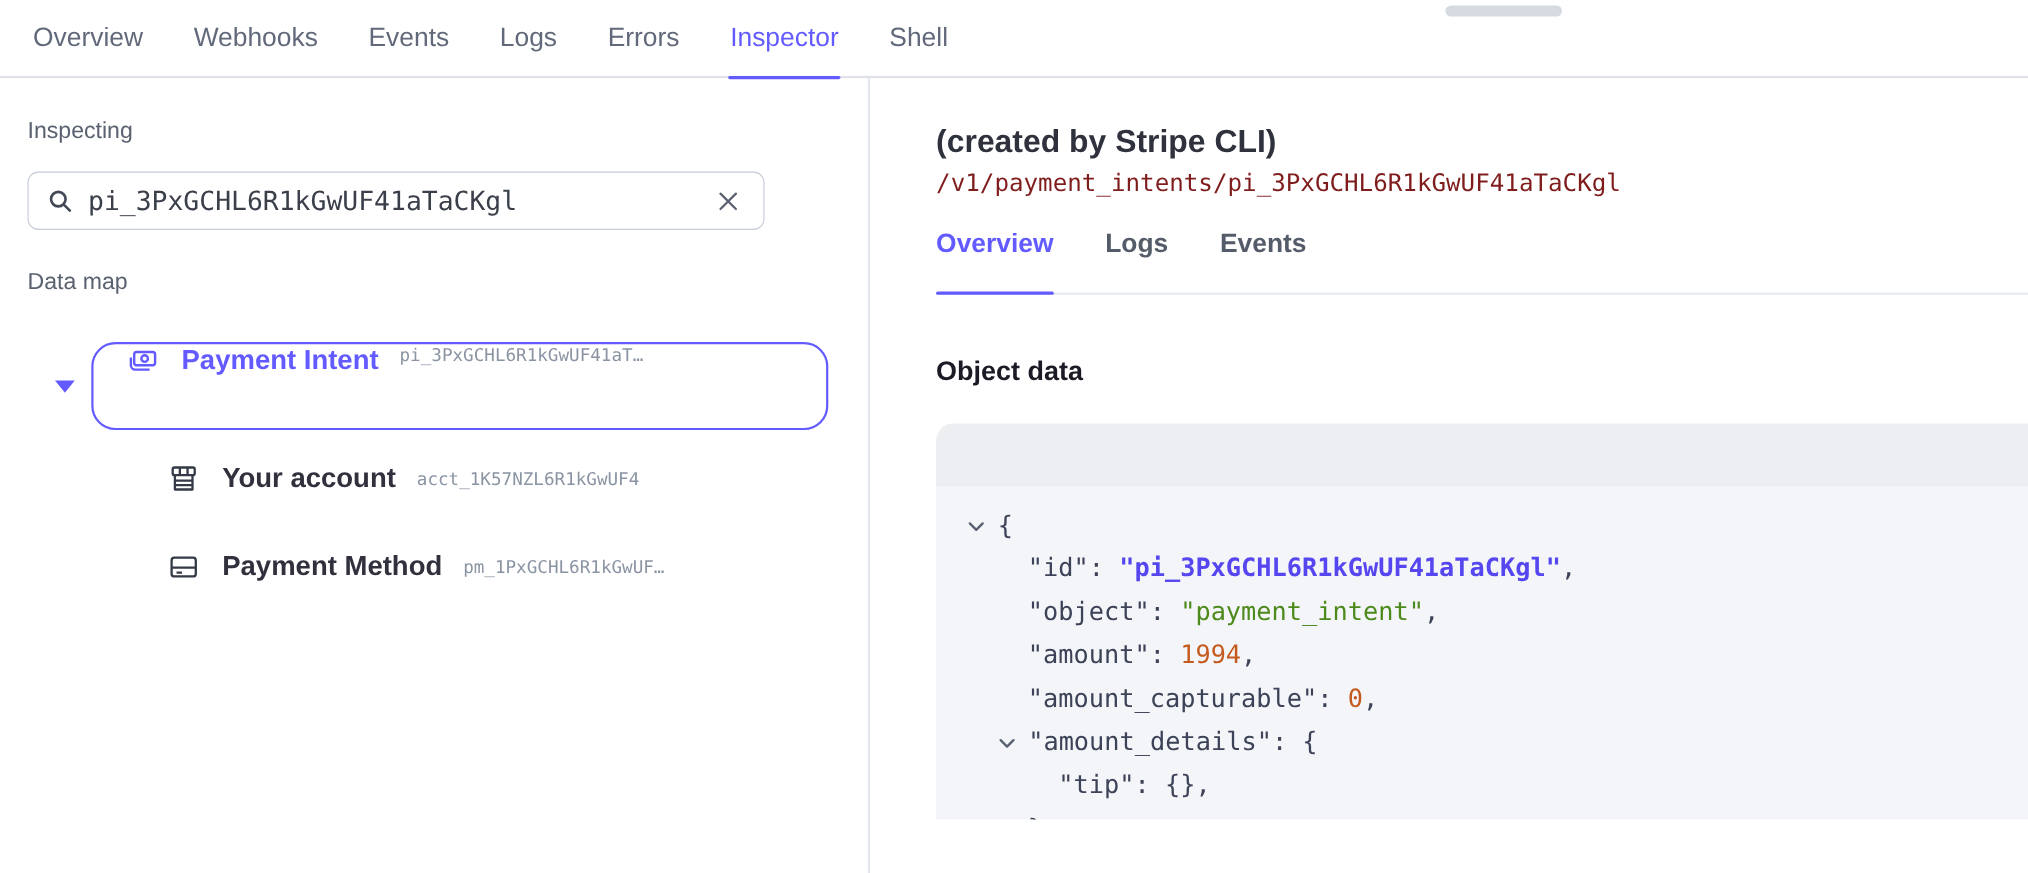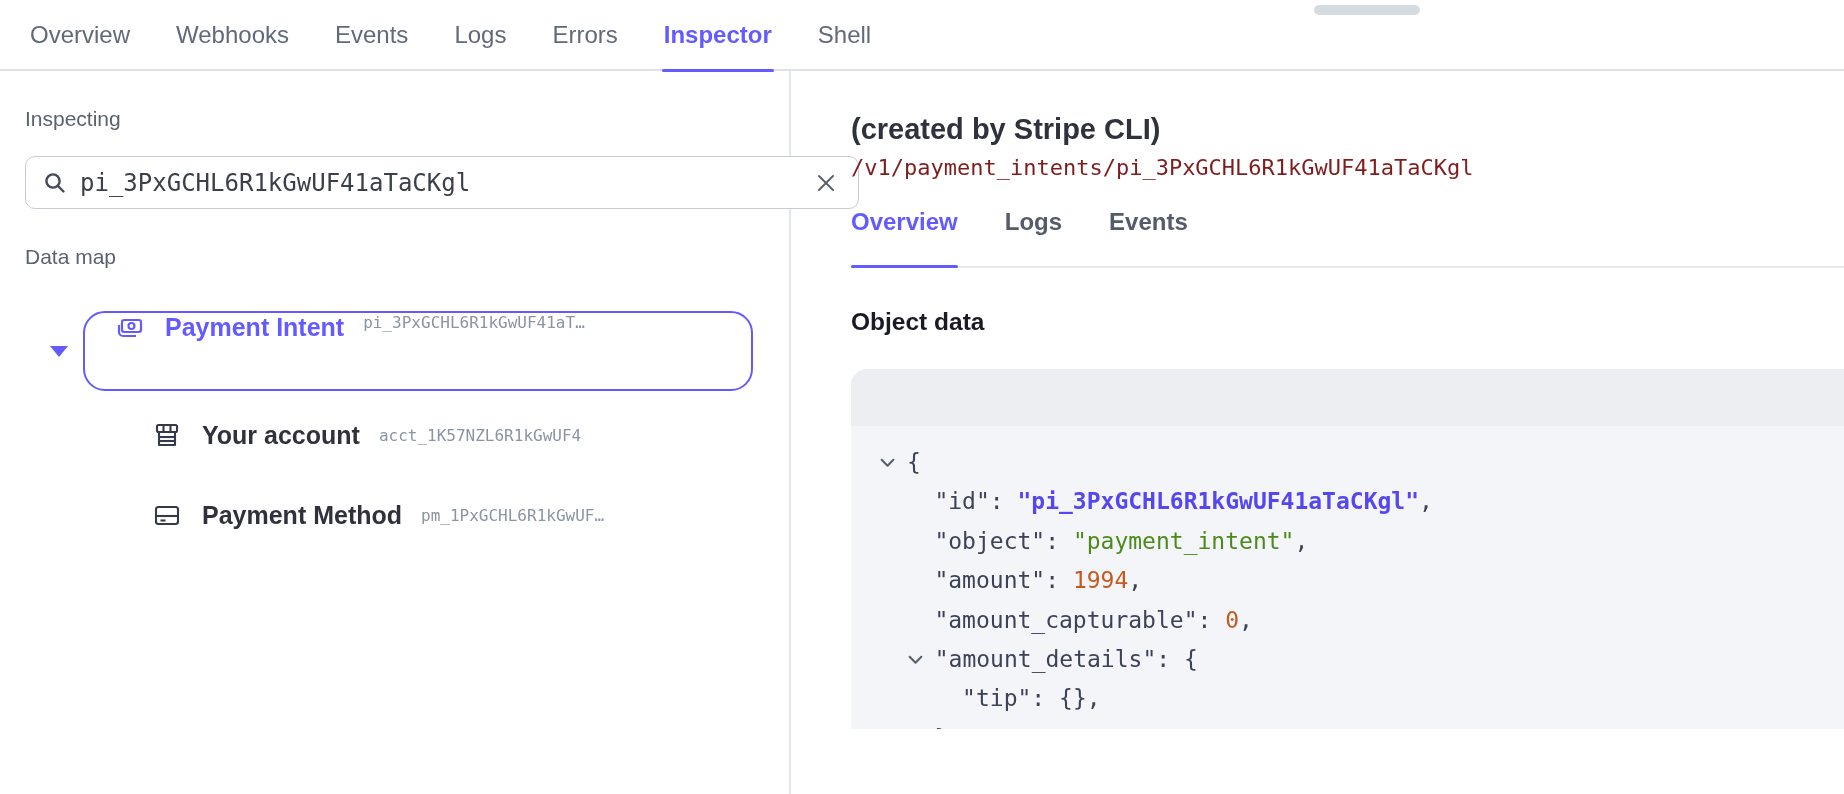--- a/index.html
+++ b/index.html
@@ -5,34 +5,34 @@
   * { margin:0; padding:0; box-sizing:border-box; }
   html,body { width:1844px; height:794px; overflow:hidden; background:#ffffff;
     font-family:"Liberation Sans", sans-serif; }
   .mono { font-family:"DejaVu Sans Mono", monospace; }
 
   
   .topnav { position:relative; height:71px; border-bottom:2px solid #dfe3e9;
     display:flex; align-items:center; gap:46px; padding-left:30px; background:#fff; }
   .topnav .tab { position:relative; font-size:24px; font-weight:500; color:#62697a;
     height:71px; display:flex; align-items:center; cursor:pointer; }
-  .topnav .tab.active { color:#635bff;font-weight:bold; }
+  .topnav .tab.active { color:#635bff; }
   .topnav .tab.active::after { content:''; position:absolute; left:-2px; right:-2px;
     bottom:-2px; height:3px; background:#635bff; border-radius:2px; }
   .scroll-pill { position:absolute; top:5px; left:1314px; width:106px; height:10px;
     border-radius:5px; background:#d6dbe2; }
 
   
   .panels { display:flex; height:723px; }
   .left-panel { width:791px; border-right:2px solid #e3e7ed; padding-left:25px; }
   .right-panel { flex:1; min-width:0; padding-left:60px; }
 
   
   .side-label { margin-top:36px; font-size:21px; font-weight:400; color:#5a6270; }
-  .searchbox { margin-top:25px; width:834px; height:53px; border:1.5px solid #c5ccd6;
+  .searchbox { margin-top:25px; width:670px; height:53px; border:1.5px solid #c5ccd6;
     border-radius:10px; background:#fff; display:flex; align-items:center; padding:0 17px; }
   .searchbox input { flex:1; border:none; outline:none; margin-left:13px;
     font-family:"DejaVu Sans Mono", monospace; font-size:24px; color:#3a3f4a; background:transparent; }
   .clear-btn { background:none; border:none; cursor:pointer; display:flex; padding:4px; }
   .datamap-label { }
 
   .tree { margin-top:42px; }
   .tree-row { position:relative; display:flex; align-items:center; }
   .caret { position:absolute; left:25px; top:50%; margin-top:-5px; width:0; height:0;
     border-left:9px solid transparent; border-right:9px solid transparent;
@@ -50,21 +50,21 @@
 
   
   .detail-title { margin-top:42px; font-size:29px; font-weight:700; color:#2f323c; }
   .detail-path { margin-top:9px; font-family:"DejaVu Sans Mono", monospace; font-size:22px; color:#7f1d1d; }
   .detail-tabs { margin-top:24px; display:flex; gap:47px; border-bottom:2px solid #e7eaee; }
   .detail-tabs .dtab { position:relative; font-size:24px; font-weight:600; color:#545b69;
     padding:4px 0 30px; cursor:pointer; }
   .detail-tabs .dtab.active { color:#635bff; }
   .detail-tabs .dtab.active::after { content:''; position:absolute; left:0; right:0;
     bottom:-2px; height:3px; background:#635bff; border-radius:2px; }
-  .section-title { margin-top:40px; font-size:24.5px; font-weight:700; color:#1a1b25; }
+  .section-title { margin-top:56px; font-size:24.5px; font-weight:700; color:#1a1b25; }
 
   .codeblock { margin-top:33px; margin-right:-24px; height:360px;
     background:#f4f5f8; border-radius:16px 16px 0 0; overflow:hidden; }
   .codeblock-header { height:57px; background:#eceef2; }
   .code-area { padding:17px 0 0 28px; }
   .code-line { font-family:"DejaVu Sans Mono", monospace; font-size:23px; line-height:39.4px;
     color:#3c4257; white-space:pre; display:flex; align-items:center; }
   .code-line .txt { white-space:pre; }
   .chev { display:inline-flex; width:17px; margin-right:11px; cursor:pointer; flex:0 0 auto; }
   .seg-key, .seg-punct { color:#3c4257; }

